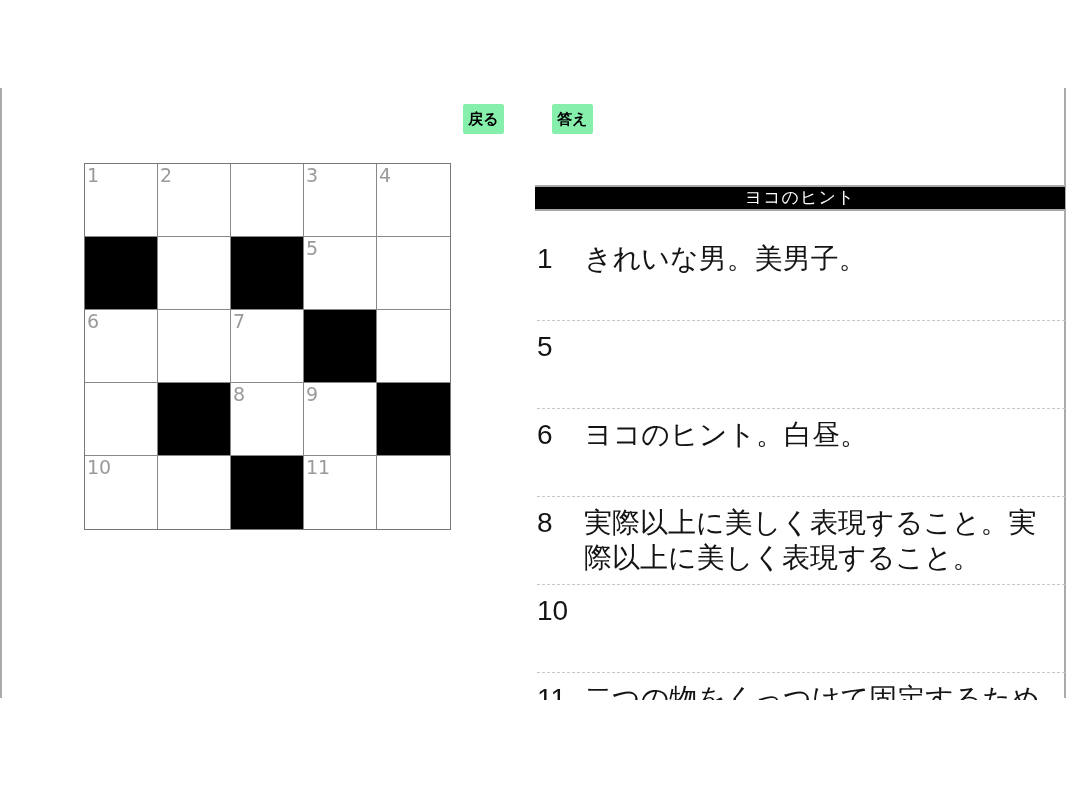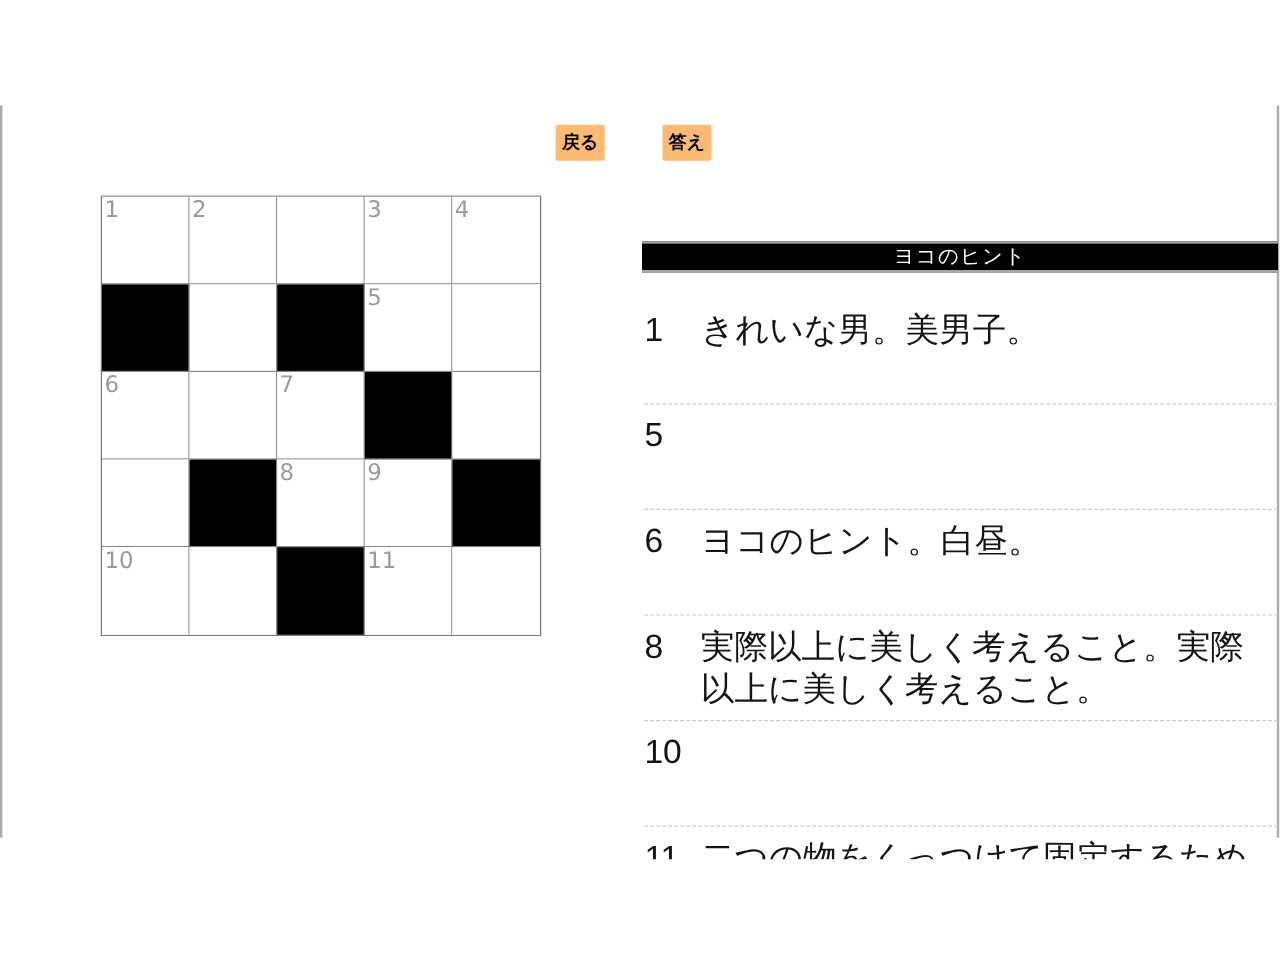--- a/index.html
+++ b/index.html
@@ -4,41 +4,41 @@
 <style>
   html,body { margin:0; padding:0; background:#ffffff; }
   body { font-family:"Liberation Sans", sans-serif; }
   .stage { position:relative; width:1068px; height:800px; overflow:hidden; background:#ffffff; }
 
   
   .frame { position:absolute; left:0; top:88px; width:1062px; height:610px;
            border-left:2px solid #aaaaaa; border-right:2px solid #aaaaaa; pointer-events:none; }
 
   
-  .btn { position:absolute; top:104px; width:41px; height:30px; background:#fdba74;
+  .btn { position:absolute; top:104px; width:41px; height:30px; background:#86efac;
          color:#000; font-weight:bold; font-size:15px; line-height:30px; 
          border:none; border-radius:2px; padding:0; cursor:pointer;
          font-family:"Liberation Sans", sans-serif; }
   .btn-back { left:463px; }
   .btn-answer { left:552px; }
 
   
   .grid { position:absolute; left:84px; top:163px; display:grid;
           grid-template-columns:repeat(5,73px); grid-template-rows:repeat(5,73px);
           border:1px solid #777777; background:#ffffff; }
   .cell { position:relative; box-sizing:border-box; background:#ffffff;
           border-right:1px solid #888888; border-bottom:1px solid #888888; }
   .cell.last-col { border-right:none; }
   .cell.last-row { border-bottom:none; }
   .cell.black { background:#000000; }
   .cell .num { position:absolute; top:0; left:2px; font-size:19px; line-height:22px;
                color:#9a9a9a; font-family:"DejaVu Sans", sans-serif; }
 
   
-  .hints { position:absolute; left:535px; top:185px; width:530px; height:515px; overflow:hidden;margin-top:16px; }
+  .hints { position:absolute; left:535px; top:185px; width:530px; height:515px; overflow:hidden; }
   .hints-header { height:22px; background:#000000; color:#ffffff; text-align:center;
                   font-size:17px; line-height:22px; border-top:2px solid #a8a8a8;
                   border-bottom:2px solid #a8a8a8; letter-spacing:1px; }
   .hint-list { list-style:none; margin:22px 0 0 0; padding:0 0 0 2px; }
   .hint-item { display:flex; box-sizing:border-box; min-height:88px;
                padding:8px 0 6px 0; border-bottom:1px dashed #c9c9c9;
                font-size:28px; line-height:35px; color:#141414; }
   .hint-num { flex:0 0 47px; }
   .hint-text { flex:1 1 auto; padding-right:23px; word-break:break-word; }
 </style>
@@ -112,21 +112,21 @@
         </li>
         <li class="hint-item">
           <span class="hint-num">5</span>
         </li>
         <li class="hint-item">
           <span class="hint-num">6</span>
           <span class="hint-text">ヨコのヒント。白昼。</span>
         </li>
         <li class="hint-item">
           <span class="hint-num">8</span>
-          <span class="hint-text">実際以上に美しく考えること。実際以上に美しく考えること。</span>
+          <span class="hint-text">実際以上に美しく表現すること。実際以上に美しく表現すること。</span>
         </li>
         <li class="hint-item">
           <span class="hint-num">10</span>
         </li>
         <li class="hint-item">
           <span class="hint-num">11</span>
           <span class="hint-text">二つの物をくっつけて固定するため</span>
         </li>
       </ul>
   </div>

